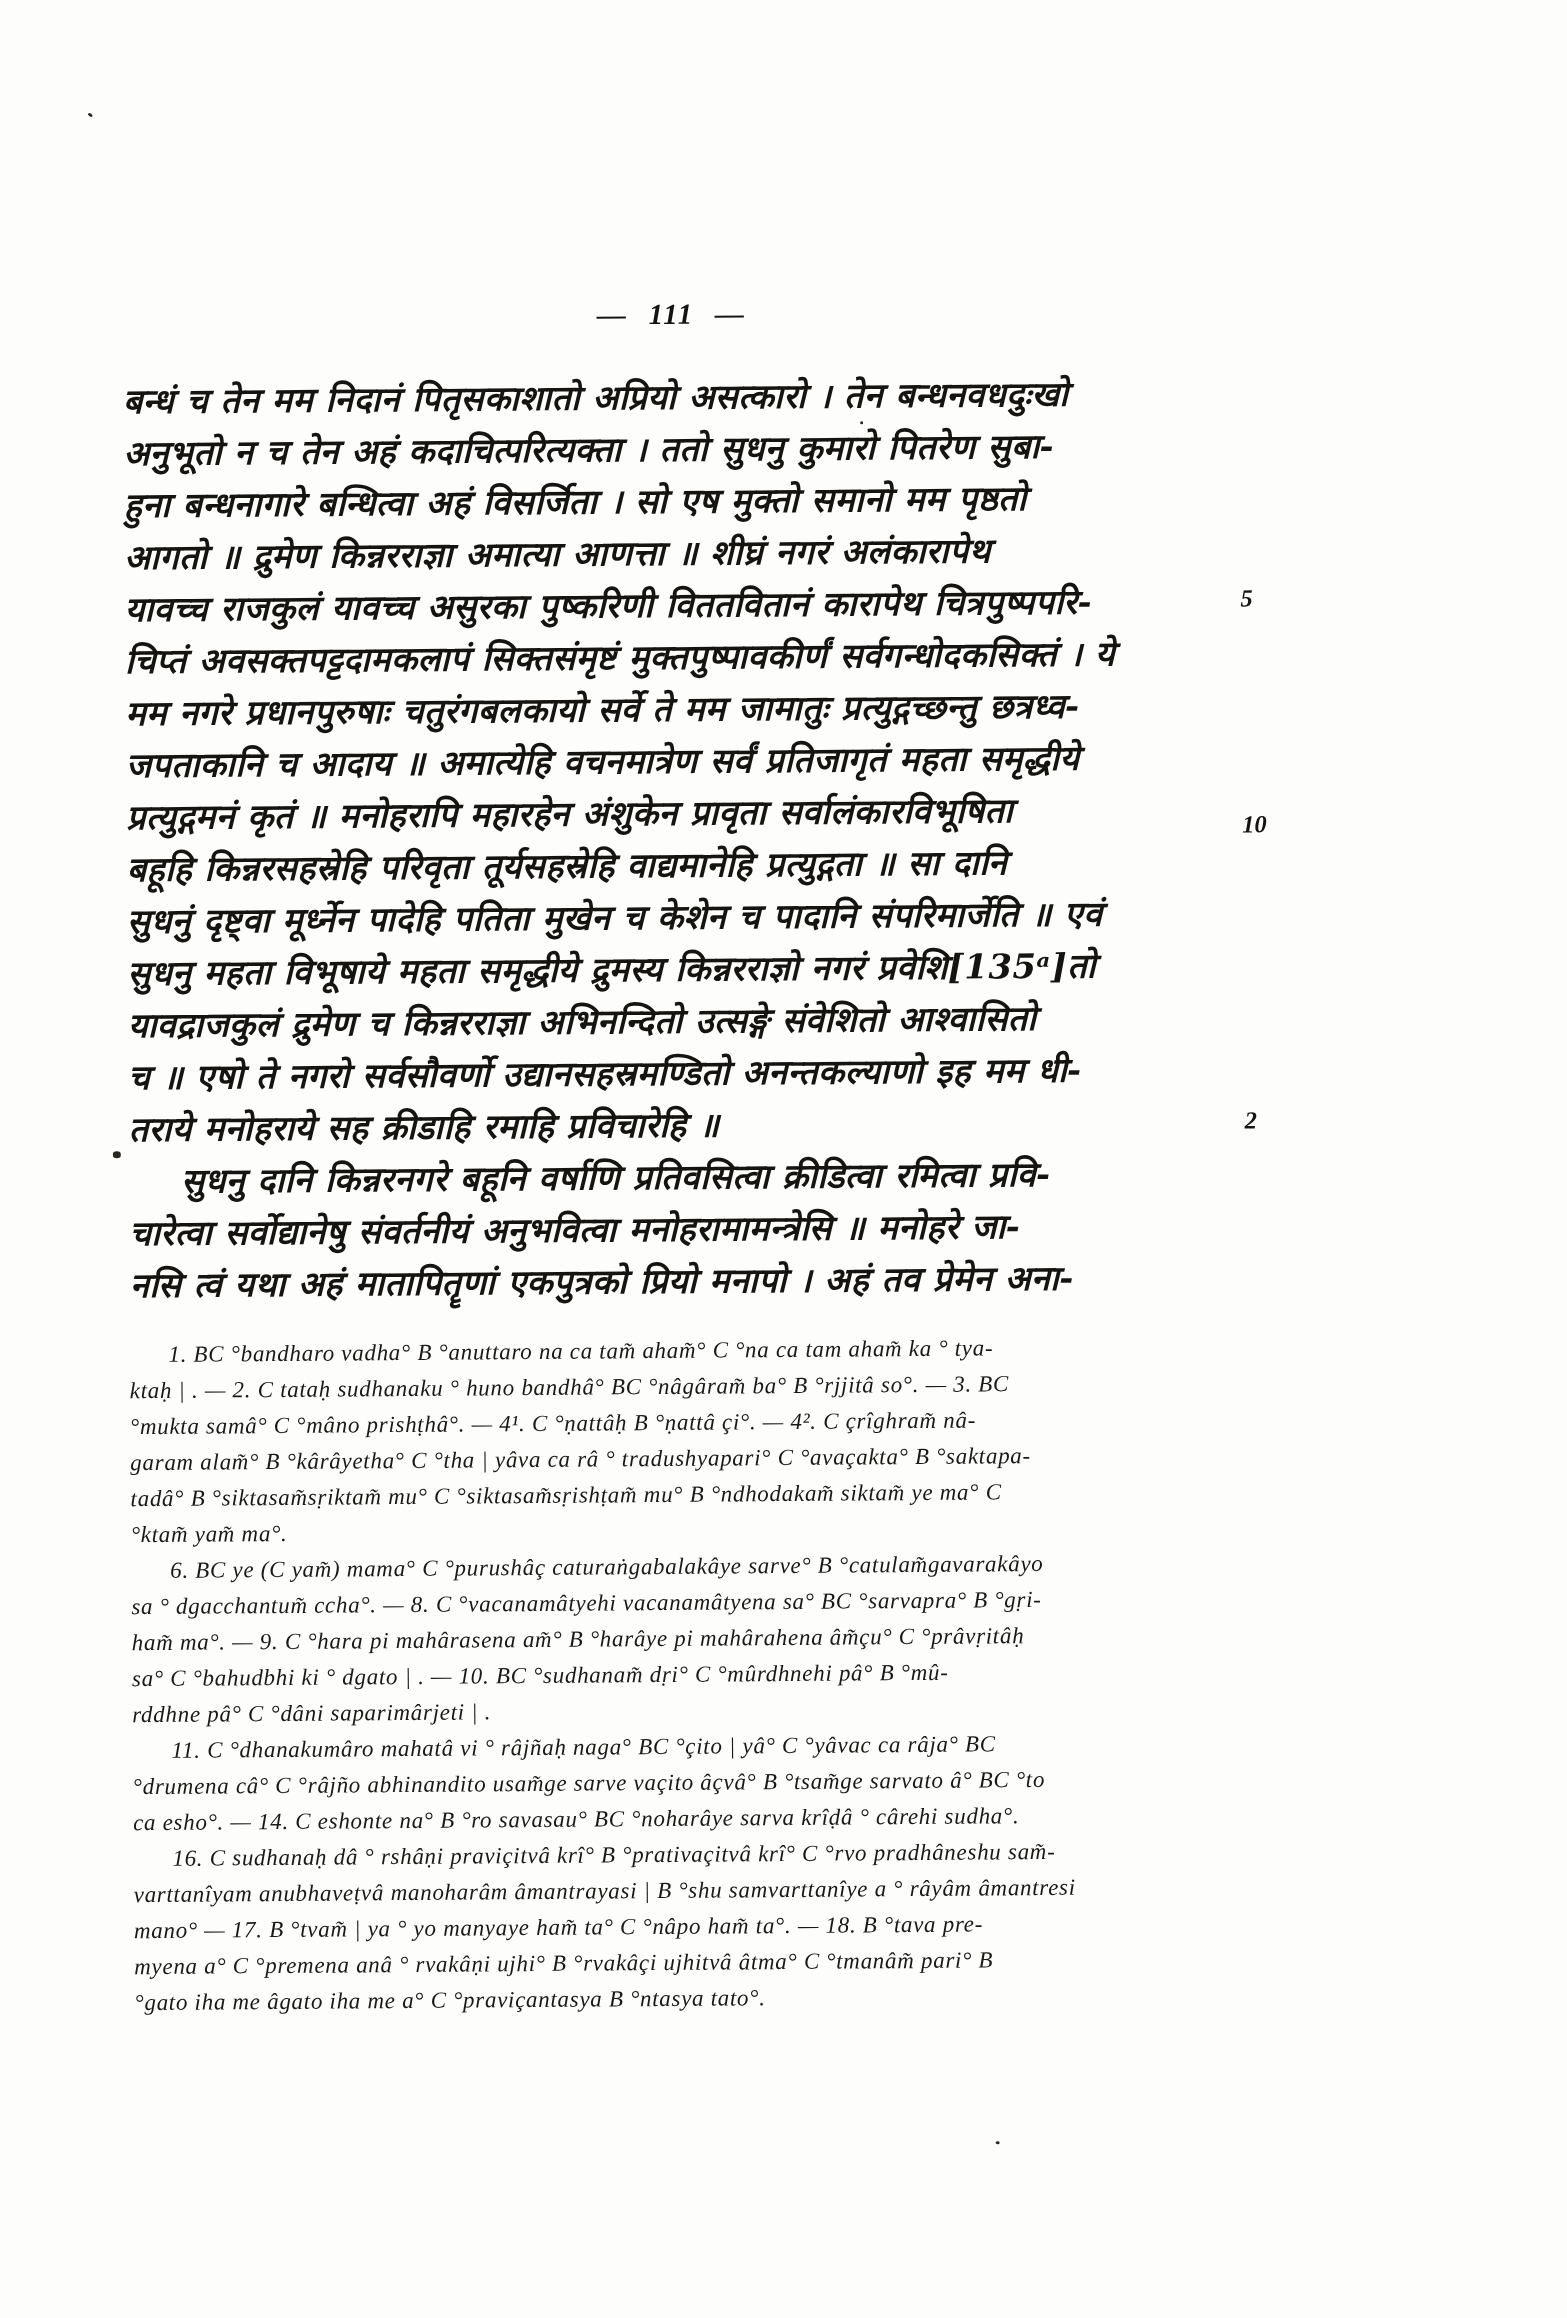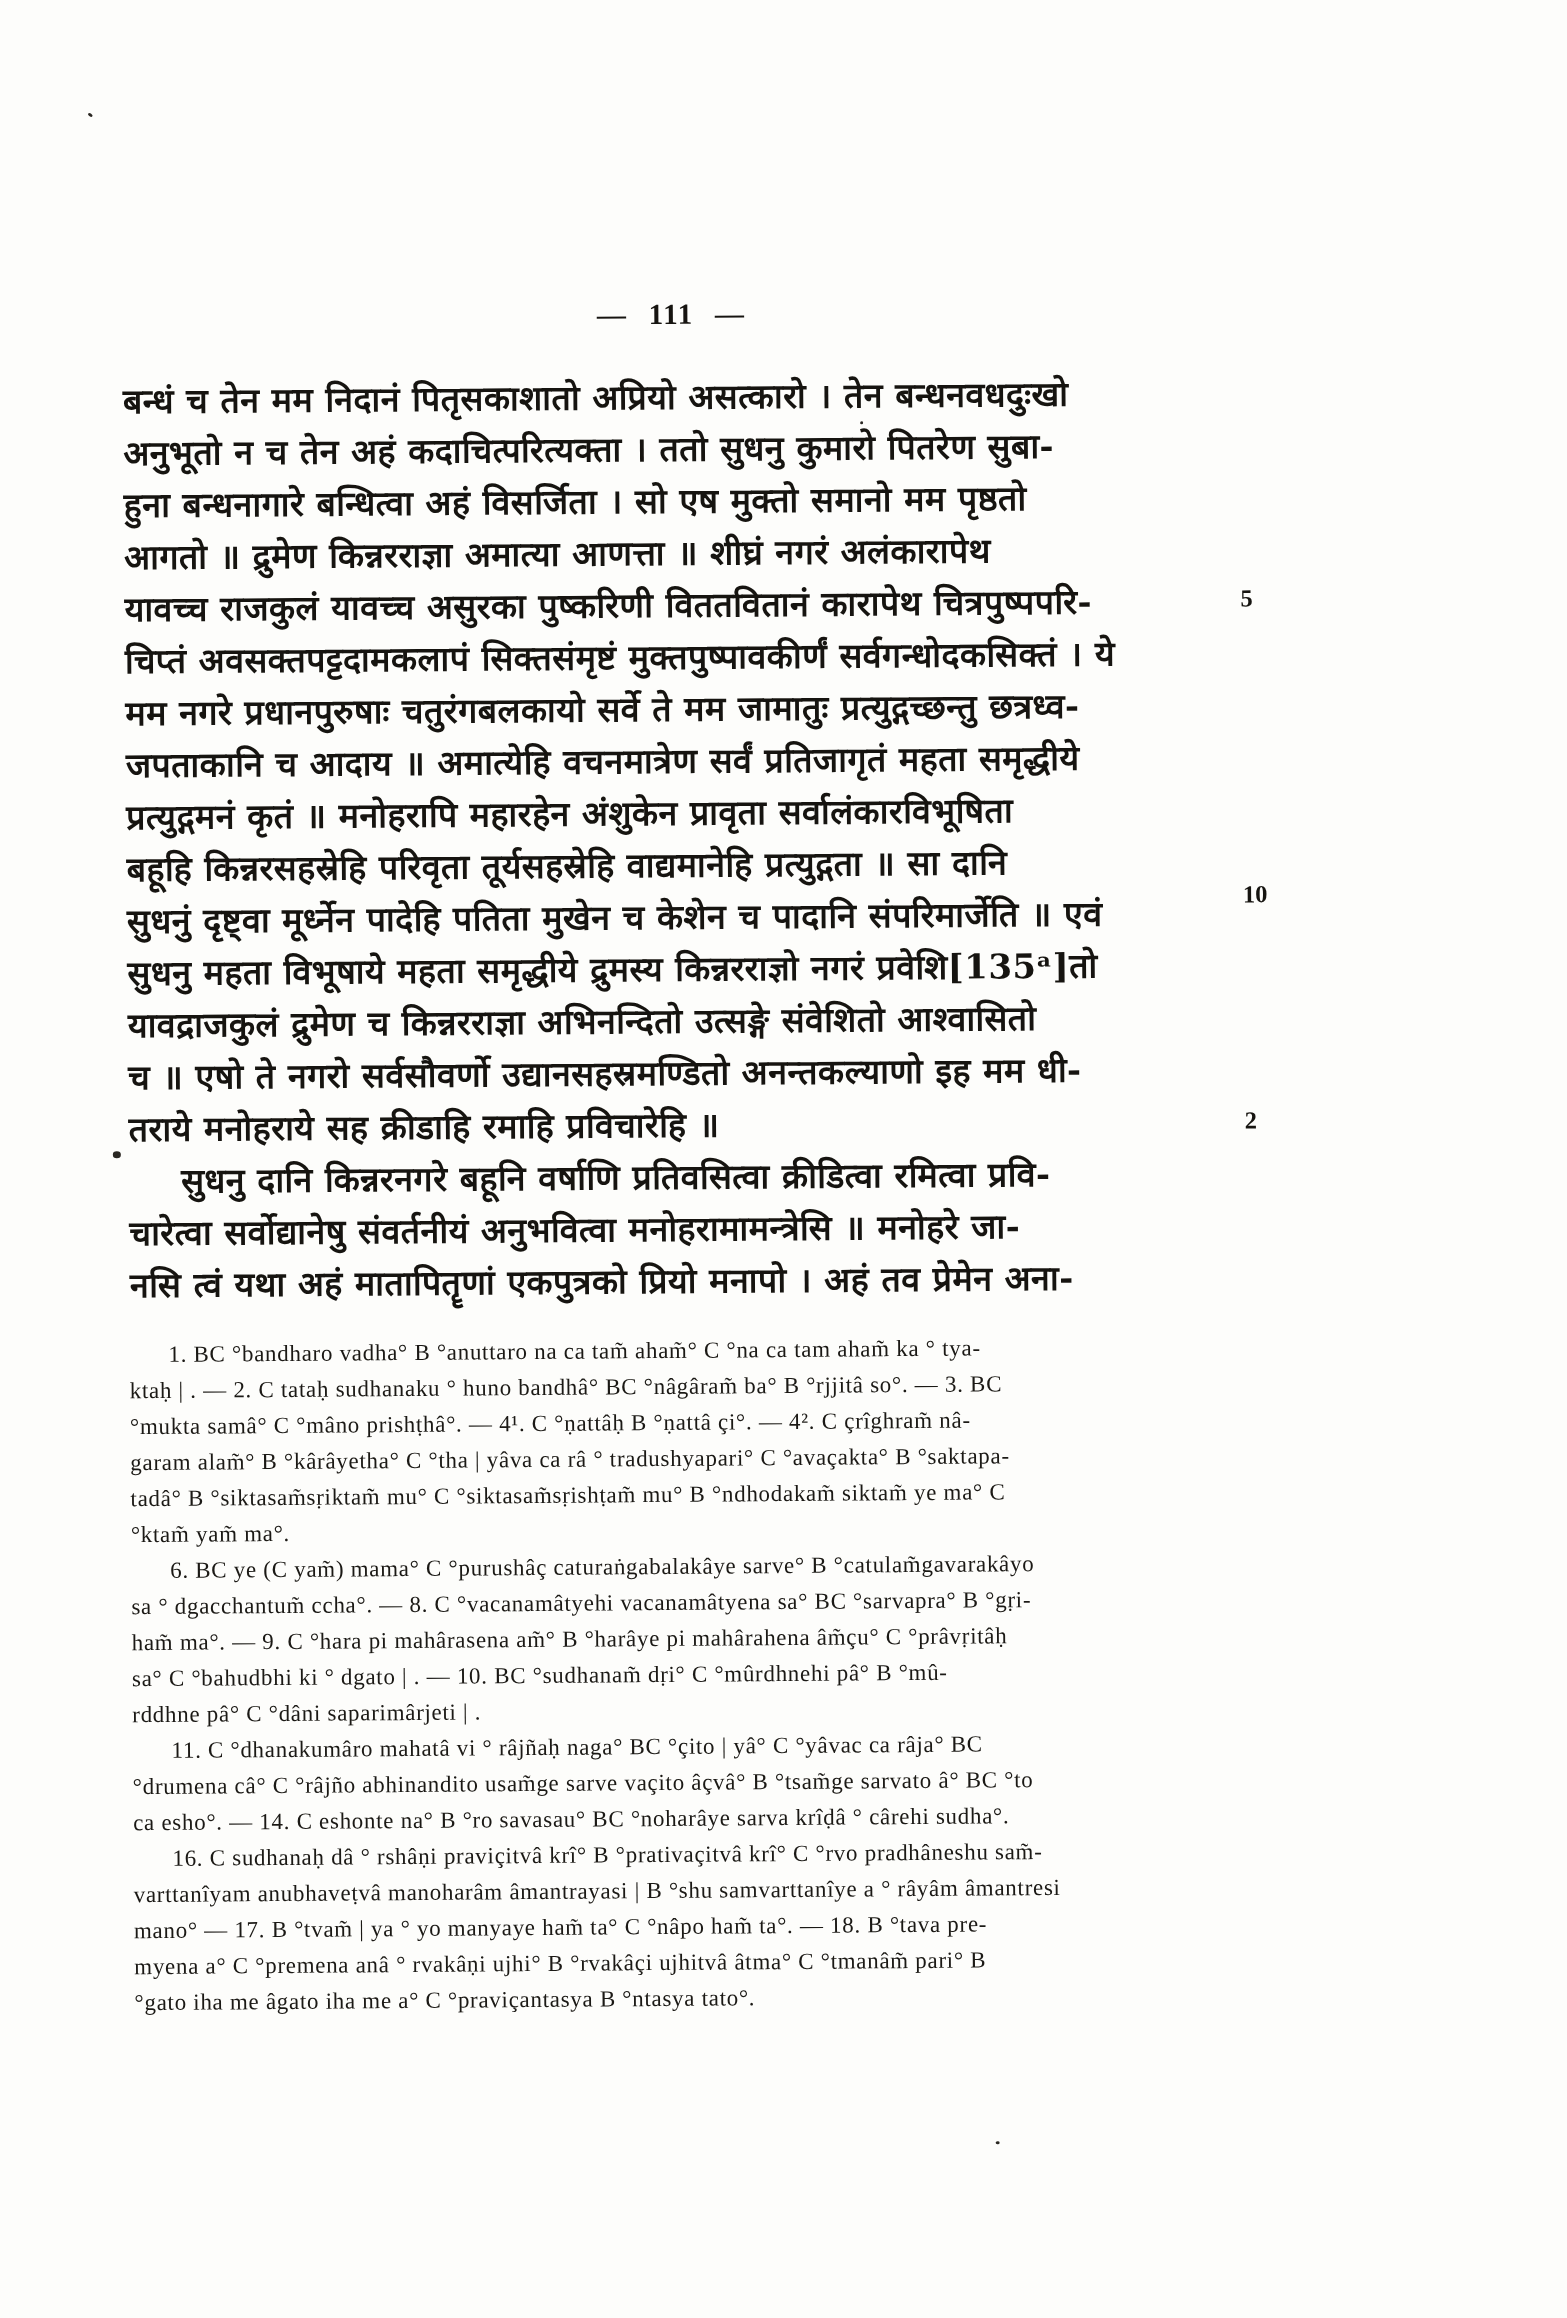--- a/index.html
+++ b/index.html
@@ -3,20 +3,21 @@
 <meta charset="utf-8">
 <style>
   html,body { margin:0; padding:0; }
   .page {
     position:relative;
     width:1567px; height:2319px;
     background:#fdfdfb;
     color:#161410;
     overflow:hidden;
     font-family:"Liberation Serif", serif;
+    font-style:italic;
   }
   .tilt {
     position:absolute; inset:0;
     transform:rotate(-0.45deg);
     transform-origin:50% 45%;
   }
   .pageno {
     position:absolute;
     top:297px; left:128px; width:1098px;
     text-align:center;
@@ -71,21 +72,21 @@
       <div class="ln">सुधनु महता विभूषाये महता समृद्धीये द्रुमस्य किन्नरराज्ञो नगरं प्रवेशि[135ᵃ]तो</div>
       <div class="ln">यावद्राजकुलं द्रुमेण च किन्नरराज्ञा अभिनन्दितो उत्सङ्गे संवेशितो आश्वासितो</div>
       <div class="ln">च ॥ एषो ते नगरो सर्वसौवर्णो उद्यानसहस्रमण्डितो अनन्तकल्याणो इह मम धी-</div>
       <div class="ln">तराये मनोहराये सह क्रीडाहि रमाहि प्रविचारेहि ॥</div>
       <div class="ln indent">सुधनु दानि किन्नरनगरे बहूनि वर्षाणि प्रतिवसित्वा क्रीडित्वा रमित्वा प्रवि-</div>
       <div class="ln">चारेत्वा सर्वोद्यानेषु संवर्तनीयं अनुभवित्वा मनोहरामामन्त्रेसि ॥ मनोहरे जा-</div>
       <div class="ln">नसि त्वं यथा अहं मातापितॄणां एकपुत्रको प्रियो मनापो । अहं तव प्रेमेन अना-</div>
     </div>
 
     <div class="margin-num" style="top:588px;">5</div>
-    <div class="margin-num" style="top:884px;">10</div>
+    <div class="margin-num" style="top:814px;">10</div>
     <div class="margin-num" style="top:1110px;">2</div>
 
     <div class="fn">
       <div class="ln indent">1. BC °bandharo vadha° B °anuttaro na ca tam̃ aham̃° C °na ca tam aham̃ ka ° tya-</div>
       <div class="ln">ktaḥ | . — 2. C tataḥ sudhanaku ° huno bandhâ° BC °nâgâram̃ ba° B °rjjitâ so°. — 3. BC</div>
       <div class="ln">°mukta samâ° C °mâno prishṭhâ°. — 4¹. C °ṇattâḥ B °ṇattâ çi°. — 4². C çrîghram̃ nâ-</div>
       <div class="ln">garam alam̃° B °kârâyetha° C °tha | yâva ca râ ° tradushyapari° C °avaçakta° B °saktapa-</div>
       <div class="ln">tadâ° B °siktasam̃sṛiktam̃ mu° C °siktasam̃sṛishṭam̃ mu° B °ndhodakam̃ siktam̃ ye ma° C</div>
       <div class="ln">°ktam̃ yam̃ ma°.</div>
       <div class="ln indent">6. BC ye (C yam̃) mama° C °purushâç caturaṅgabalakâye sarve° B °catulam̃gavarakâyo</div>

